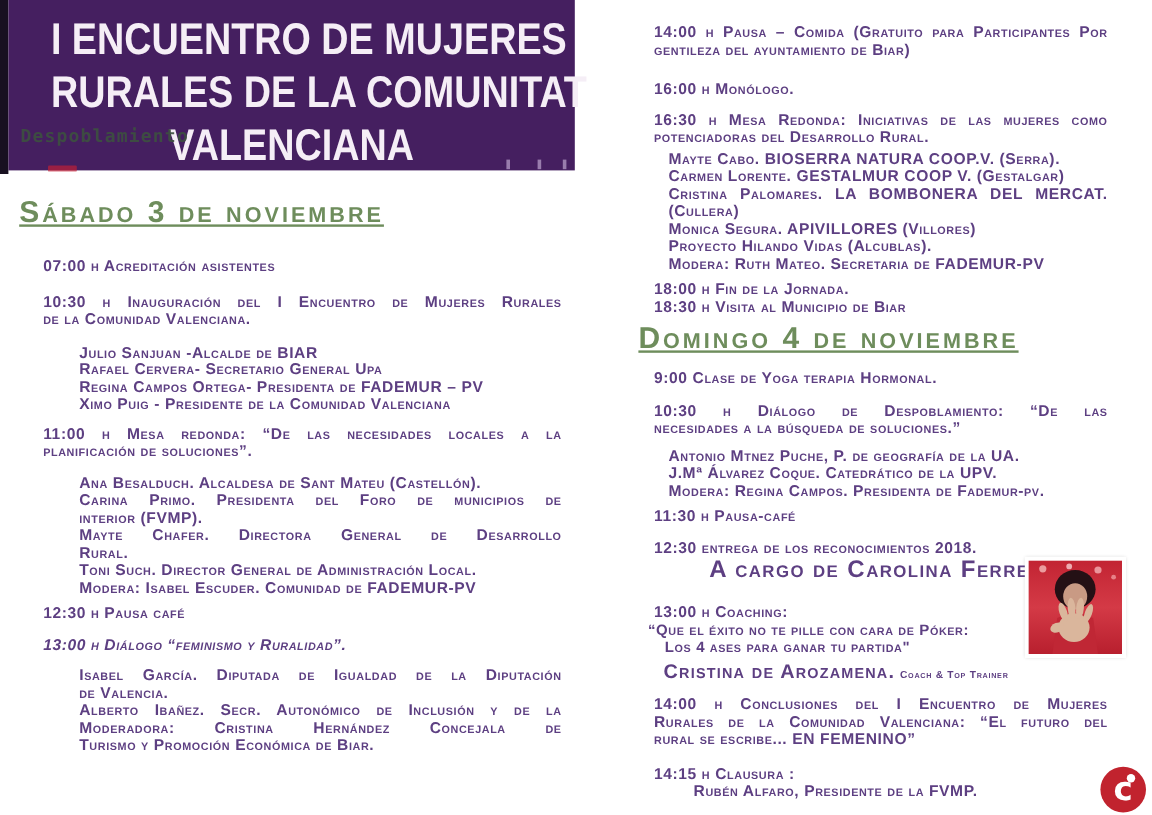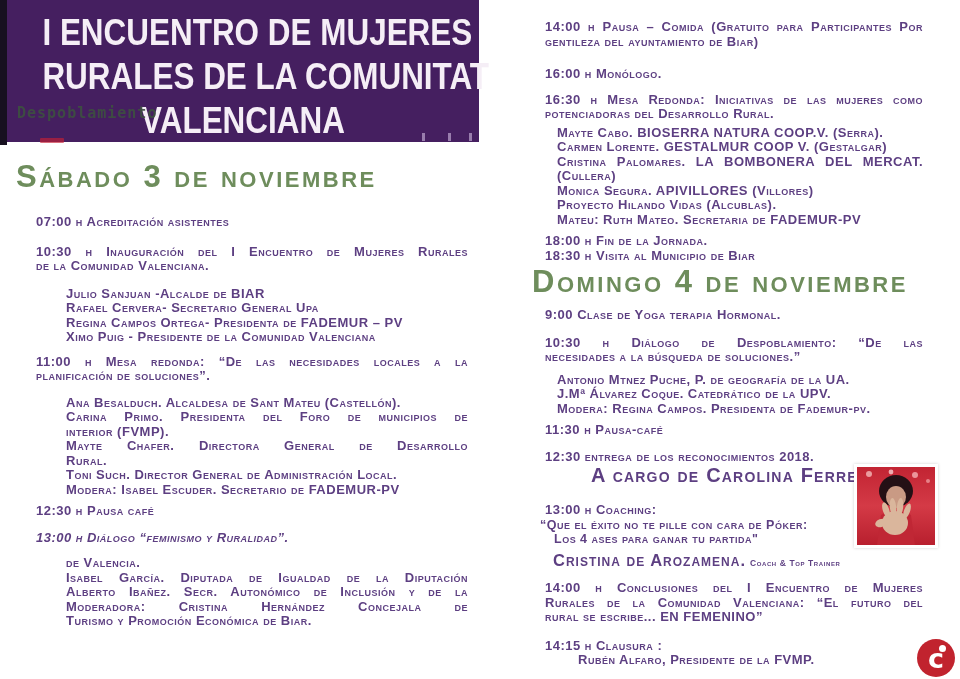--- a/index.html
+++ b/index.html
@@ -27,21 +27,21 @@
     background:rgba(198,32,52,.65);border-radius:1px;}
   .tick{position:absolute;width:3px;height:8px;background:rgba(222,202,236,.55);top:133px;}
   
   .col{position:absolute;color:var(--body);font-weight:700;
     font-variant-caps:small-caps;font-size:13px;line-height:14.5px;letter-spacing:.5px;}
   .col-left{left:16px;top:163px;width:452px;}
   .col-right{left:545px;top:20px;width:378px;}
   .para{margin:0;}
   .ln{min-height:14.5px;text-align:left;}
   .fill{text-align:justify;text-align-last:justify;}
-  .heading{color:var(--green);font-size:31px;line-height:28px;letter-spacing:2.5px;font-weight:700;}
+  .heading{color:var(--green);font-size:25px;line-height:28px;letter-spacing:2.5px;font-weight:700;text-decoration:underline;}
   .col-right .heading{margin-left:-13px;}
   .col-left .time{margin-left:20px;}
   .col-left .name{margin-left:50px;}
   .col-right .time{margin-left:0;}
   .col-right .name{margin-left:12px;}
   .big{font-size:20px;line-height:22px;margin-left:46px;letter-spacing:1.2px;}
   .quote1{margin-left:-5px;white-space:nowrap;font-size:12.5px;}
   .quote2{margin-left:9px;white-space:nowrap;font-size:12.5px;}
   .speaker{margin-left:8px;white-space:nowrap;}
   .sp-name{font-size:16.5px;letter-spacing:1px;}
@@ -124,37 +124,37 @@
           <div class="ln">interior (FVMP).</div>
         </div>
         <div class="para name">
           <div class="ln fill">Mayte Chafer. Directora General de Desarrollo</div>
           <div class="ln">Rural.</div>
         </div>
         <div class="para name">
           <div class="ln">Toni Such. Director General de Administración Local.</div>
         </div>
         <div class="para name">
-          <div class="ln">Modera: Isabel Escuder. Secretario de FADEMUR-PV</div>
+          <div class="ln">Modera: Isabel Escuder. Comunidad de FADEMUR-PV</div>
         </div>
       </div>
       <div class="block" style="margin-top: 7px;">
         <div class="para time">
           <div class="ln">12:30 h Pausa café</div>
         </div>
       </div>
       <div class="block" style="margin-top: 12px; font-style: italic;">
         <div class="para time">
           <div class="ln">13:00 h Diálogo “feminismo y Ruralidad”.</div>
         </div>
       </div>
       <div class="block" style="margin-top: 11px;">
         <div class="para name">
+          <div class="ln fill">Isabel García. Diputada de Igualdad de la Diputación</div>
           <div class="ln">de Valencia.</div>
-          <div class="ln fill">Isabel García. Diputada de Igualdad de la Diputación</div>
         </div>
         <div class="para name">
           <div class="ln fill">Alberto Ibañez. Secr. Autonómico de Inclusión y de la</div>
         </div>
         <div class="para name">
           <div class="ln fill">Moderadora: Cristina Hernández Concejala de</div>
           <div class="ln">Turismo y Promoción Económica de Biar.</div>
         </div>
       </div>
     </div>
@@ -187,21 +187,21 @@
           <div class="ln fill">Cristina Palomares.  LA BOMBONERA DEL MERCAT.</div>
           <div class="ln">(Cullera)</div>
         </div>
         <div class="para name">
           <div class="ln">Monica Segura. APIVILLORES (Villores)</div>
         </div>
         <div class="para name">
           <div class="ln">Proyecto Hilando Vidas (Alcublas).</div>
         </div>
         <div class="para name">
-          <div class="ln">Mateu: Ruth Mateo. Secretaria de FADEMUR-PV</div>
+          <div class="ln">Modera: Ruth Mateo. Secretaria de FADEMUR-PV</div>
         </div>
       </div>
       <div class="block" style="margin-top: 7px;">
         <div class="para time">
           <div class="ln">18:00 h Fin de la Jornada.</div>
         </div>
         <div class="para time">
           <div class="ln">18:30 h Visita al Municipio de Biar</div>
         </div>
       </div>

